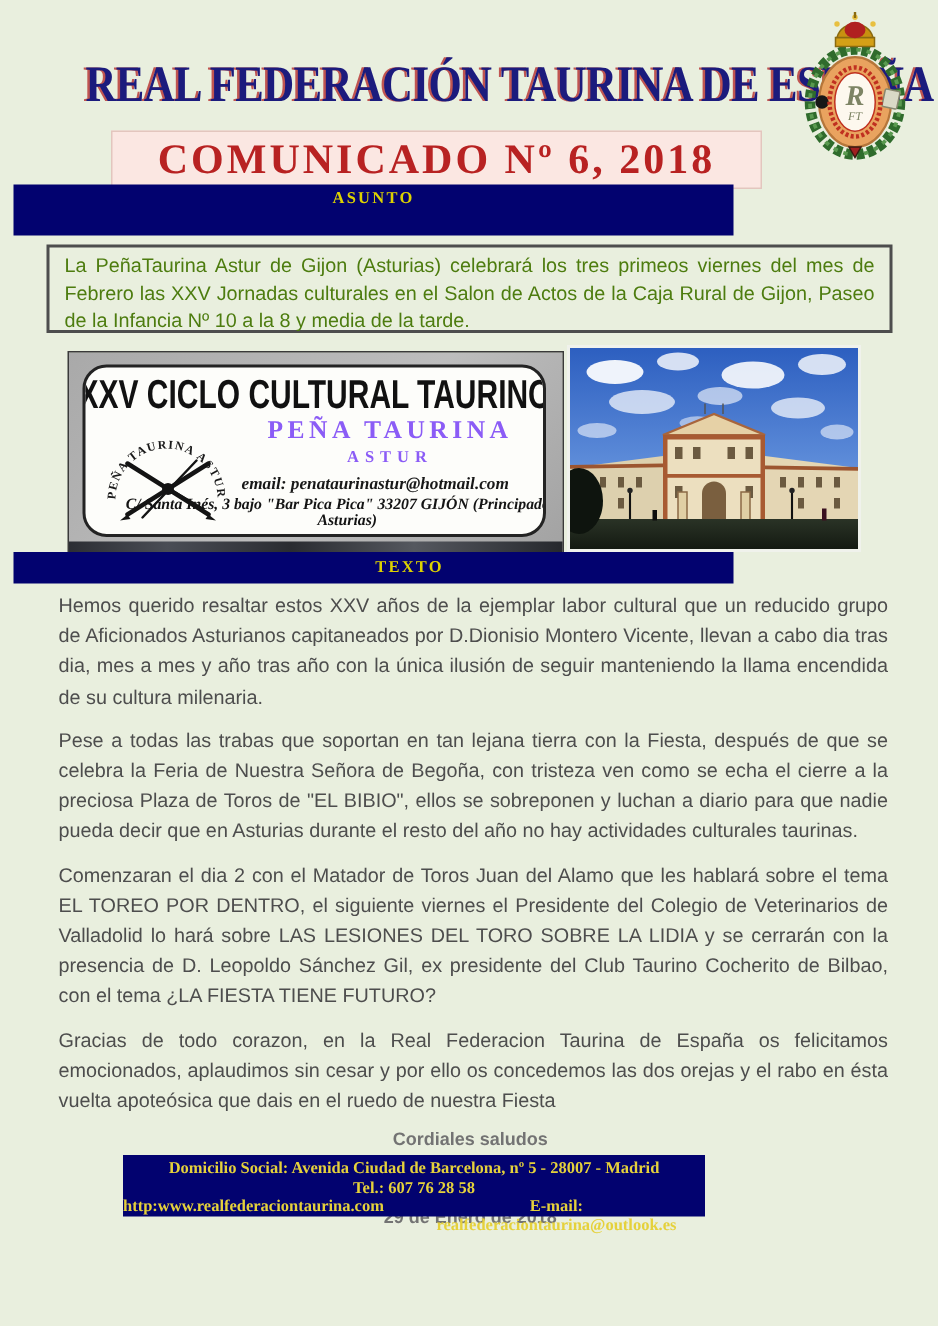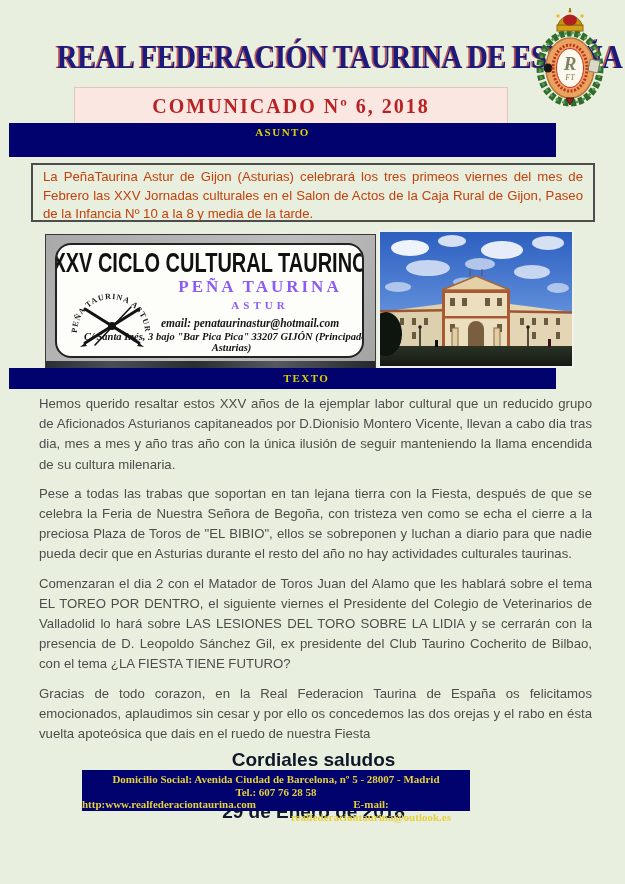--- a/index.html
+++ b/index.html
@@ -6,39 +6,39 @@
   #page{position:relative;width:625px;height:884px;background:#e9efde;overflow:hidden;
         font-family:"Liberation Sans",sans-serif;}
 
   
   .main-title{position:absolute;left:57px;top:38px;white-space:nowrap;
     font-family:"Liberation Serif",serif;font-weight:bold;font-size:34px;
     letter-spacing:-.5px;color:#1b1b7d;transform:scaleX(.84);transform-origin:left top;
     text-shadow:-2px 0 0 rgba(178,34,34,.75);}
   .comunicado-box{position:absolute;left:74px;top:87px;width:432px;height:37px;
     background:#fbe7e2;border:1px solid #e3c6be;display:flex;align-items:center;justify-content:center;}
-  .comunicado-text{font-family:"Liberation Serif",serif;font-weight:bold;font-size:20px;
+  .comunicado-text{font-family:"Liberation Serif",serif;font-weight:bold;font-size:28px;
     letter-spacing:2px;color:#b82222;line-height:35px;}
 
   
   .crest{position:absolute;left:528px;top:8px;width:84px;height:100px;}
 
   
-  .bar{position:absolute;left:9px;width:547px;background:#02026f;}
+  .bar{position:absolute;left:9px;width:480px;background:#02026f;}
   .bar-asunto{top:123px;height:34px;}
   .bar-texto{top:368px;height:21px;}
   .bar-label{display:block;text-align:center;font-family:"Liberation Serif",serif;
     font-weight:bold;font-size:11px;letter-spacing:1.5px;color:#ddd200;}
   .bar-asunto .bar-label{padding-top:3px;}
   .bar-texto .bar-label{line-height:21px;padding-left:48px;}
 
   
   .subject-box{position:absolute;left:31px;top:163px;width:540px;height:49px;
     border:2px solid #4d4d4d;padding:3px 10px;background:#e9efde;
-    font-size:13.2px;line-height:18.5px;color:#c2410c;text-align:justify;}
+    font-size:13.2px;line-height:18.5px;color:#4d7c0f;text-align:justify;}
 
   
   .flyer{position:absolute;left:45px;top:234px;width:329px;height:135px;
     background:linear-gradient(135deg,#a9a9a9,#bdbdbd 55%,#a2a2a2);border:1px solid #3a3a3a;}
   .flyer-panel{position:absolute;left:9px;top:8px;width:305px;height:111px;
     background:#fdfdfa;border:2px solid #232323;border-radius:16px;overflow:hidden;}
   .flyer-headline{position:absolute;left:50%;top:3px;transform:translateX(-50%) scaleX(.74);
     white-space:nowrap;font-weight:bold;font-size:27px;letter-spacing:0;color:#111;}
   .flyer-name{position:absolute;left:104px;top:33px;width:198px;text-align:center;
     font-family:"Liberation Serif",serif;font-weight:bold;color:#8b5cf6;}
@@ -54,21 +54,21 @@
   .flyer-strip{position:absolute;left:0;bottom:0;width:100%;height:9px;
     background:linear-gradient(90deg,#2c2e34,#4a4d55 20%,#2a2c31 45%,#55585f 70%,#26282d);}
 
   
   .photo{position:absolute;left:378px;top:230px;width:192px;height:134px;border:2px solid #f0f2ec;}
 
   
   .body-text{position:absolute;left:35px;top:394px;width:557px;}
   .body-text p{margin:0 0 9px 4px;font-size:13.2px;line-height:20.2px;color:#4d4d4d;text-align:justify;}
   .closing{text-align:center;}
-  .closing p{margin:4px 0 13px 0;font-size:19px;line-height:13px;font-weight:bold;color:#0f172a;text-align:center;}
+  .closing p{margin:4px 0 13px 0;font-size:12px;line-height:13px;font-weight:bold;color:#737373;text-align:center;}
 
   
   .footer-bar{position:absolute;left:82px;top:770px;width:388px;height:41px;background:#02026f;
     font-family:"Liberation Serif",serif;font-weight:bold;font-size:11px;color:#e5d13b;
     text-align:center;padding-top:3px;box-sizing:border-box;}
   .footer-bar .f-line{line-height:12.5px;}
   .footer-line3{display:flex;justify-content:center;gap:16px;line-height:12.5px;}
 </style>
 </head>
 <body>

